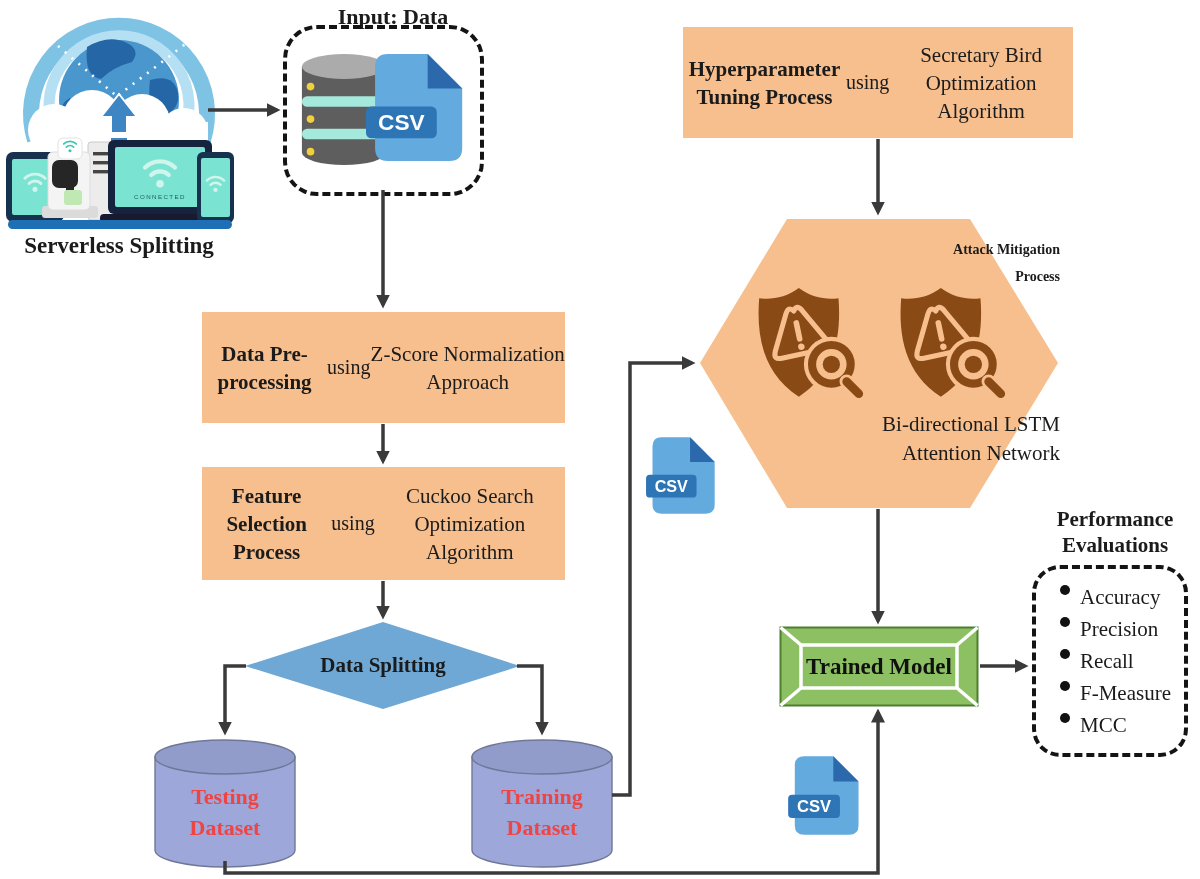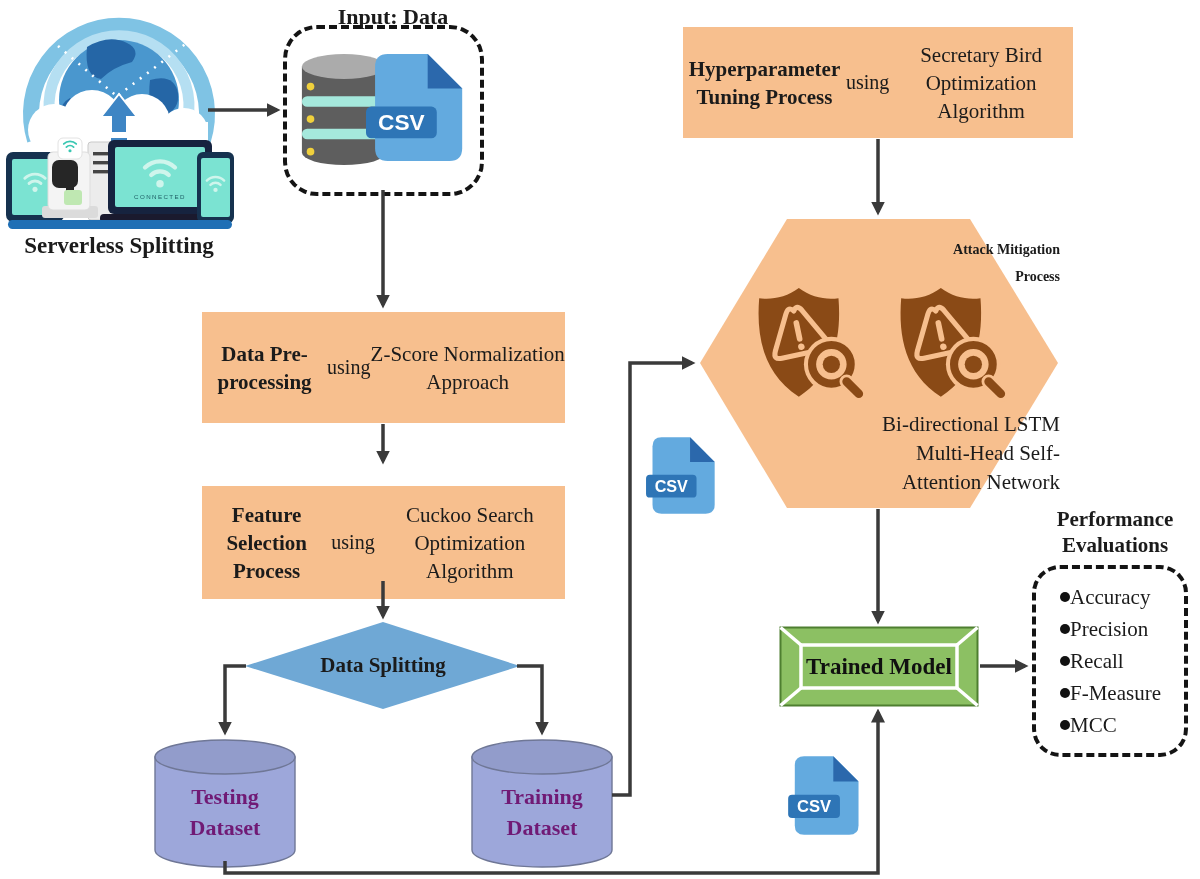--- a/index.html
+++ b/index.html
@@ -13,24 +13,24 @@
   .orange-box{
     background:var(--orange);display:flex;flex-direction:row;
     justify-content:center;align-items:center;text-align:center;
   }
   .orange-box .t1{font-weight:bold;font-size:21px;line-height:28px;}
   .orange-box .t2{font-size:20px;line-height:27px;}
   .orange-box .t3{font-size:21px;line-height:28px;}
   .dashed-round{
     border:4px dashed #141414;border-radius:34px;background:transparent;
   }
-  .cyl-label{font-weight:bold;font-size:22px;line-height:31px;text-align:center;color:#701a75;}
+  .cyl-label{font-weight:bold;font-size:22px;line-height:31px;text-align:center;color:#ef4444;}
   .hex-title{font-weight:bold;font-size:14px;line-height:27px;text-align:right;}
   .hex-net{font-size:21px;line-height:29px;text-align:right;}
-  .metric-row{display:flex;align-items:center;}
+  .metric-row{display:flex;align-items:flex-start;gap:10px;}
   .metric-dot{width:10px;height:10px;border-radius:50%;background:#111;flex:0 0 auto;}
   .metric-text{font-size:21px;}
   .flex-center{display:flex;align-items:center;justify-content:center;}
   svg{display:block;}
 </style>
 </head>
 <body>
 
 <div id="canvas">
 
@@ -127,21 +127,21 @@
     <rect x="0" y="60" width="78" height="35" rx="6" fill="var(--csvPlate)"></rect>
     <text x="39" y="86" text-anchor="middle" font-size="25" font-weight="bold" font-family="Liberation Sans, sans-serif" fill="#ffffff">CSV</text>
   </svg>
 
   <div class="abs orange-box" style="left:202px;top:312px;width:363px;height:111px;">
     <div class="t1">Data Pre-processing</div>
     <div class="t2">using</div>
     <div class="t3">Z-Score Normalization Approach</div>
   </div>
 
-  <div class="abs orange-box" style="left:202px;top:486px;width:363px;height:113px;">
+  <div class="abs orange-box" style="left:202px;top:467px;width:363px;height:113px;">
     <div class="t1">Feature Selection Process</div>
     <div class="t2">using</div>
     <div class="t3">Cuckoo Search Optimization Algorithm</div>
   </div>
 
   <div class="abs orange-box" style="left:683px;top:27px;width:390px;height:111px;">
     <div class="t1">Hyperparameter Tuning Process</div>
     <div class="t2">using</div>
     <div class="t3">Secretary Bird Optimization Algorithm</div>
   </div>
@@ -203,21 +203,20 @@
       <circle cx="82" cy="79" r="27" fill="var(--orange)"></circle>
       <circle cx="82" cy="79" r="19" fill="none" stroke="var(--brown)" stroke-width="8"></circle>
       <circle cx="82" cy="79" r="8.5" fill="var(--brown)"></circle>
       <line x1="97" y1="96" x2="110" y2="109" stroke="var(--orange)" stroke-width="14" stroke-linecap="round"></line>
       <line x1="97" y1="96" x2="109" y2="108" stroke="var(--brown)" stroke-width="8.5" stroke-linecap="round"></line>
     </g>
   </svg>
 
   <div class="abs hex-net" style="left:698px;top:410px;width:362px;">
     <div>Bi-directional LSTM</div>
-    <div>Multi-Head Self-</div>
     <div>Attention Network</div>
   </div>
 
   <svg class="abs" style="left:646px;top:436px;" width="70" height="79" viewBox="0 0 108 122">
     <path d="M24,2 H68 L106,40 V106 Q106,120 92,120 H24 Q10,120 10,106 V16 Q10,2 24,2 Z" fill="var(--csvLight)"></path>
     <path d="M68,2 L106,40 L68,40 Z" fill="var(--csvDark)"></path>
     <rect x="0" y="60" width="78" height="35" rx="6" fill="var(--csvPlate)"></rect>
     <text x="39" y="86" text-anchor="middle" font-size="25" font-weight="bold" font-family="Liberation Sans, sans-serif" fill="#ffffff">CSV</text>
   </svg>
 

